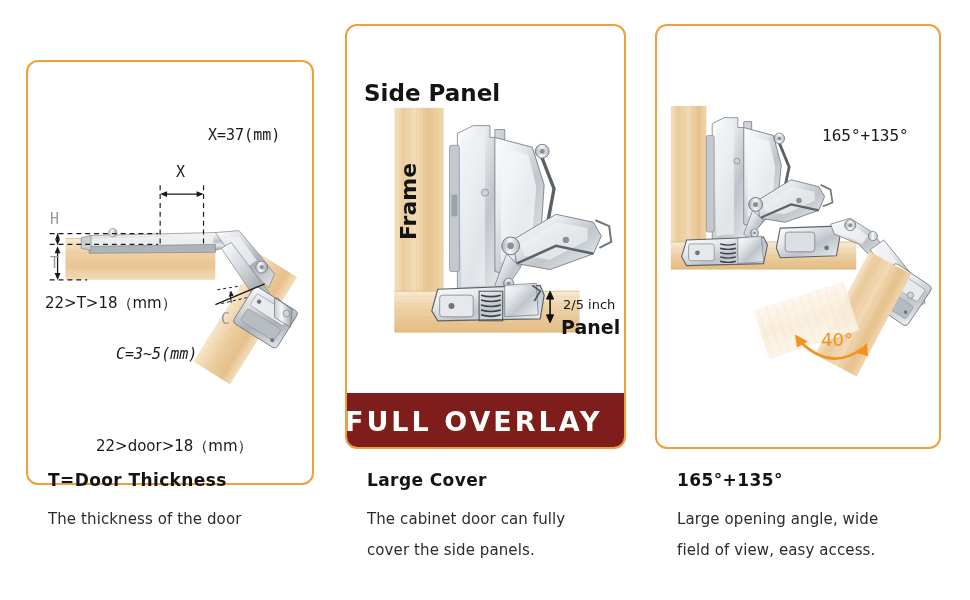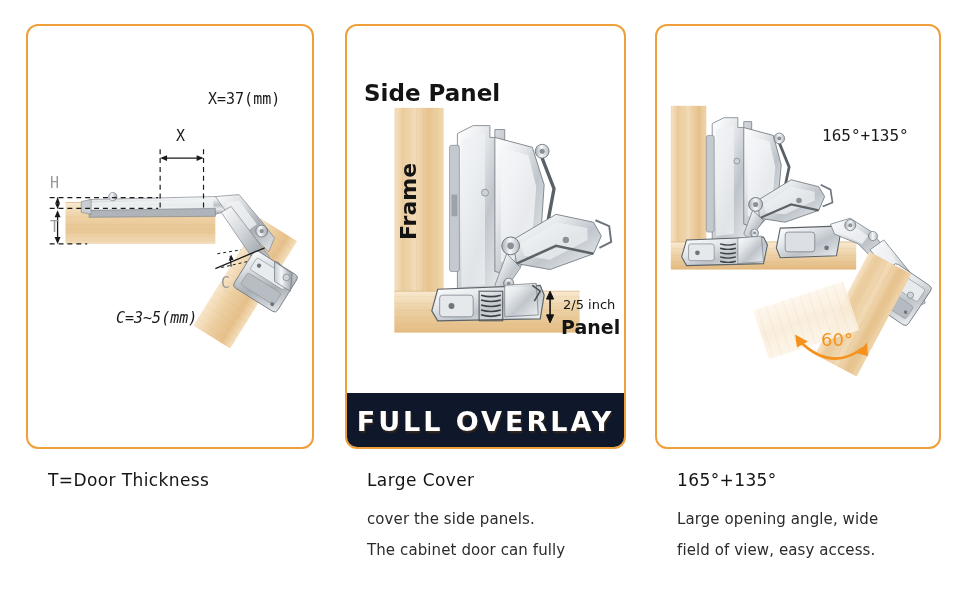--- a/index.html
+++ b/index.html
@@ -9,56 +9,56 @@
     position:relative;
   }
   .stage{position:absolute;left:0;top:0;width:970px;height:600px;}
 
   
   .card{
     position:absolute;top:24px;height:425px;
     border:2px solid #F0A03A;border-radius:12px;background:#fff;
     box-sizing:border-box;overflow:hidden;
   }
-  #card1{left:26px;width:288px;}
+  #card1{left:26px;width:288px;margin-top:36px;}
   #card2{left:345px;width:281px;}
   #card3{left:655px;width:286px;}
 
   .fig{position:absolute;left:0;top:0;width:100%;height:100%;}
 
   
   .dim{
     position:absolute;color:#1a1a1a;white-space:nowrap;
     font-family:"DejaVu Sans Mono","Liberation Mono",monospace;
   }
   .dimsans{
     position:absolute;color:#1a1a1a;white-space:nowrap;
     font-family:"DejaVu Sans","Liberation Sans",sans-serif;
   }
   .gray{color:#9a9a9a;}
 
   
   .banner{
     position:absolute;left:-2px;bottom:-2px;width:calc(100% + 4px);height:56px;
-    background:#0f172a;border-radius:0 0 12px 12px;
-    display:flex;align-items:center;justify-content:center;
+    background:#7f1d1d;border-radius:0 0 12px 12px;
+    display:flex;align-items:center;
   }
   .banner span{
     color:#ffffff;font-size:27px;font-weight:700;letter-spacing:3px;
     text-shadow:1px 2px 2px rgba(120,70,0,.35);
     font-family:"DejaVu Sans","Liberation Sans",sans-serif;
   }
 
   
   .cap{position:absolute;top:470px;width:300px;}
   #cap1{left:48px;}
   #cap2{left:367px;}
   #cap3{left:677px;}
   .cap-title{
-    font-size:17px;font-weight:400;color:#141414;letter-spacing:.4px;
+    font-size:17px;font-weight:700;color:#141414;letter-spacing:.4px;
     margin:0 0 14px 0;white-space:nowrap;
   }
   .cap-body{font-size:15px;color:#2b2b2b;line-height:2.05;letter-spacing:.1px;}
   .cap-body div{white-space:nowrap;}
 </style>
 </head>
 <body>
 
 <div class="stage">
 
@@ -171,22 +171,24 @@
         <line x1="190" y1="245" x2="240" y2="224" stroke-width="1.3"></line>
         <line x1="205" y1="232" x2="206" y2="243" stroke-width="1.1"></line>
         <path d="M206 231 L203.5 237 L208.5 236 Z" fill="#1a1a1a" stroke="none"></path>
       </g>
     </svg>
 
     <div class="dim" style="left:180px;top:64px;font-size:15px;">X=37(mm)</div>
     <div class="dim" style="left:148px;top:101px;font-size:15px;">X</div>
     <div class="dim gray" style="left:22px;top:148px;font-size:15px;">H</div>
     <div class="dim gray" style="left:22px;top:192px;font-size:15px;">T</div>
+    <div class="dimsans" style="left:17px;top:232px;font-size:15px;">22&gt;T&gt;18（mm）</div>
     <div class="dim gray" style="left:193px;top:248px;font-size:15px;">C</div>
     <div class="dim" style="left:88px;top:283px;font-size:15px;font-style:italic;">C=3~5(mm)</div>
+    <div class="dimsans" style="left:68px;top:375px;font-size:15px;">22&gt;door&gt;18（mm）</div>
   </div>
 
   <div class="card" id="card2">
 
     <svg class="fig" viewBox="0 0 281 425">
       <defs>
         <linearGradient id="w2v" x1="0" y1="0" x2="1" y2="0">
           <stop offset="0%" stop-color="#F6E3C6"></stop>
           <stop offset="18%" stop-color="#EBCD9E"></stop>
           <stop offset="42%" stop-color="#F3DCB9"></stop>
@@ -415,34 +417,35 @@
       </g>
 
       <g stroke="#F5921E" fill="#F5921E">
         <path d="M144 318 Q176 350 208 326" fill="none" stroke-width="2.6" stroke-linecap="round"></path>
         <path d="M140 312 L153 319 L142 325 Z" stroke="none"></path>
         <path d="M213 320 L203 331 L214 334 Z" stroke="none"></path>
       </g>
     </svg>
 
     <div class="dim" style="left:165px;top:100px;font-size:16px;font-weight:500;">165°+135°</div>
-    <div class="dimsans" style="left:164px;top:303px;font-size:18px;color:#F5921E;font-weight:500;">60°</div>
+    <div class="dimsans" style="left:164px;top:303px;font-size:18px;color:#F5921E;font-weight:500;">40°</div>
   </div>
 
   <div class="cap" id="cap1">
     <div class="cap-title">T=Door Thickness</div>
     <div class="cap-body">
+      <div>The thickness of the door</div>
     </div>
   </div>
 
   <div class="cap" id="cap2">
     <div class="cap-title">Large Cover</div>
     <div class="cap-body">
+      <div>The cabinet door can fully</div>
       <div>cover the side panels.</div>
-      <div>The cabinet door can fully</div>
     </div>
   </div>
 
   <div class="cap" id="cap3">
     <div class="cap-title">165°+135°</div>
     <div class="cap-body">
       <div>Large opening angle, wide</div>
       <div>field of view, easy access.</div>
     </div>
   </div>

